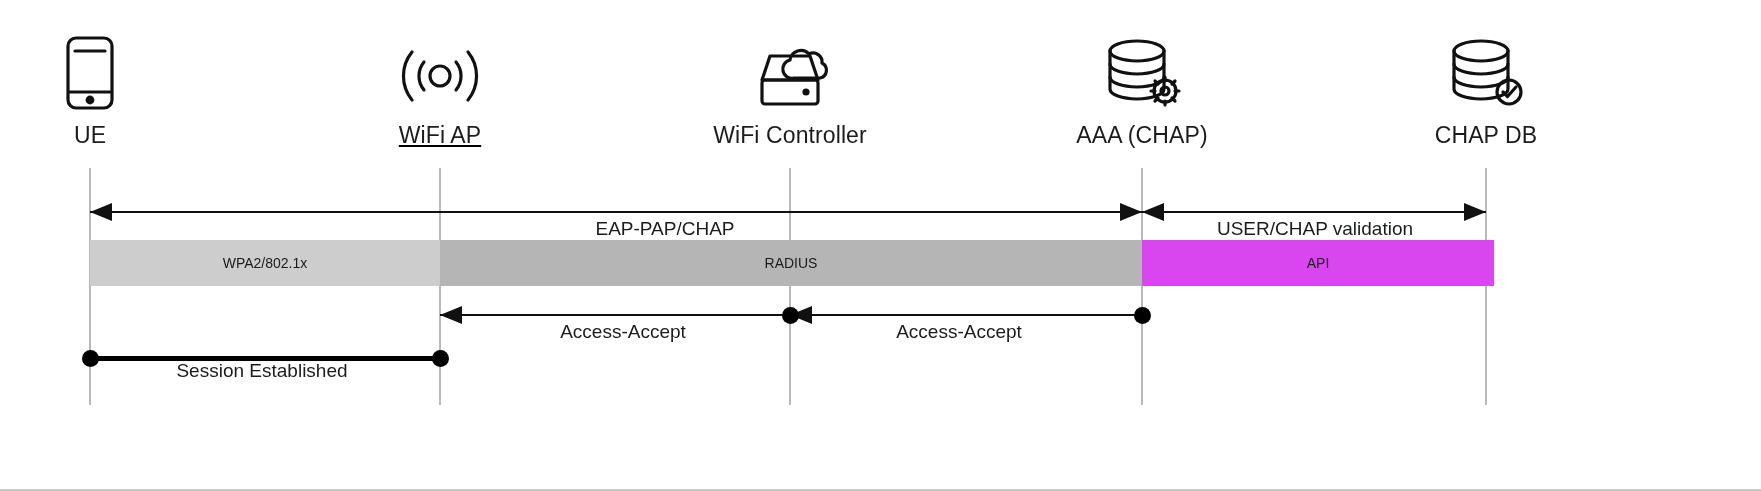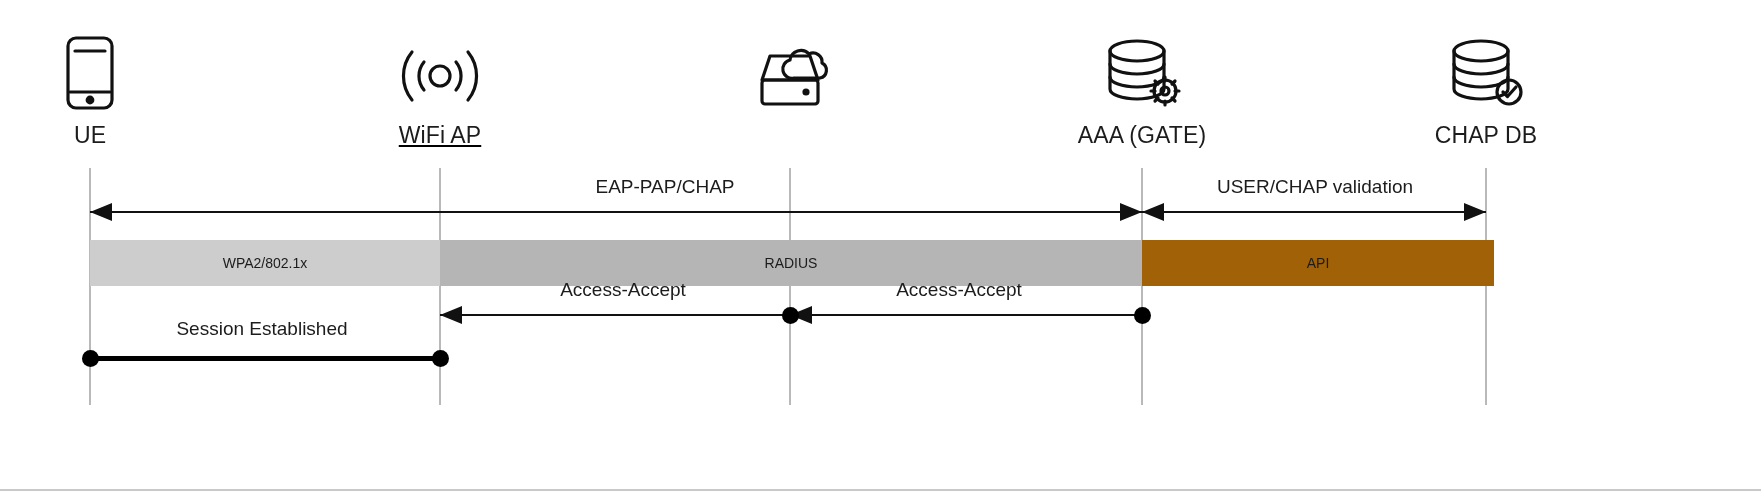--- a/index.html
+++ b/index.html
@@ -93,20 +93,21 @@
     height: 17px;
     border-radius: 50%;
     background: #000000;
   }
   .flowlabel {
     position: absolute;
     font-size: 19px;
     color: #1c1c1c;
     white-space: nowrap;
     transform: translateX(-50%);
+    margin-top: 42px;
   }
   svg { display: block; }
 </style>
 </head>
 <body>
 
 <div id="canvas">
 
   <div id="lifelines">
       <div class="lifeline" style="left: 90px; top: 168px; height: 237px;"></div>
@@ -116,21 +117,21 @@
       <div class="lifeline" style="left: 1486px; top: 168px; height: 237px;"></div>
     </div>
 
   <div id="bands">
       <div class="band" style="left: 90px; width: 350px; top: 240px; height: 46px; background: rgb(205, 205, 205);">
         <span class="band-label">WPA2/802.1x</span>
       </div>
       <div class="band" style="left: 440px; width: 702px; top: 240px; height: 46px; background: rgb(181, 181, 181); justify-content: center;">
         <span class="band-label">RADIUS</span>
       </div>
-      <div class="band" style="left: 1142px; width: 352px; top: 240px; height: 46px; background: #a16207;">
+      <div class="band" style="left: 1142px; width: 352px; top: 240px; height: 46px; background: #d946ef;">
         <span class="band-label">API</span>
       </div>
     </div>
 
   <div id="flows">
       <div class="flowline" style="left: 90px; width: 1052px; top: 211px;"></div>
       <div class="arrowhead left" style="left: 90px; top: 203px;"></div>
       <div class="arrowhead right" style="left: 1120px; top: 203px;"></div>
       <div class="flowlabel" style="left: 665px; top: 176px;">EAP-PAP/CHAP</div>
       <div class="flowline" style="left: 1142px; width: 344px; top: 211px;"></div>
@@ -177,20 +178,21 @@
       </div>
       <div class="actor" style="left: 790px;">
         <div class="actor-icon">
           <svg width="88" height="76" viewBox="0 0 88 76">
       <path d="M16 44 L24 20 L64 20 L72 44 Z" stroke="#111" fill="none" stroke-width="3.2" stroke-linecap="round" stroke-linejoin="round"></path>
       <rect x="16" y="44" width="56" height="24" rx="3" stroke="#111" fill="none" stroke-width="3.2" stroke-linecap="round" stroke-linejoin="round"></rect>
       <circle cx="60" cy="56" r="3.6" fill="#111" stroke="none"></circle>
       <path d="M44 24 a11 11 0 0 1 19 -6 a9 9 0 0 1 13 9 a8 8 0 0 1 -2 15 L48 42 a9 9 0 0 1 -4 -18 Z" stroke="#111" fill="none" stroke-width="3.2" stroke-linecap="round" stroke-linejoin="round"></path>
     </svg>
         </div>
+        <div class="actor-label">WiFi Controller</div>
       </div>
       <div class="actor" style="left: 1142px;">
         <div class="actor-icon">
           <svg width="86" height="76" viewBox="0 0 86 76">
       <ellipse cx="38" cy="15" rx="27" ry="10" stroke="#111" fill="none" stroke-width="3.2" stroke-linecap="round" stroke-linejoin="round"></ellipse>
       <path d="M11 15 v38 a27 10 0 0 0 54 0 v-38" stroke="#111" fill="none" stroke-width="3.2" stroke-linecap="round" stroke-linejoin="round"></path>
       <path d="M11 28 a27 10 0 0 0 54 0" stroke="#111" fill="none" stroke-width="3.2" stroke-linecap="round" stroke-linejoin="round"></path>
       <path d="M11 41 a27 10 0 0 0 54 0" stroke="#111" fill="none" stroke-width="3.2" stroke-linecap="round" stroke-linejoin="round"></path>
       <circle cx="66" cy="55" r="11" stroke="#111" fill="none" stroke-width="3.2" stroke-linecap="round" stroke-linejoin="round"></circle>
       <circle cx="66" cy="55" r="4" stroke="#111" fill="none" stroke-width="3.2" stroke-linecap="round" stroke-linejoin="round"></circle>
@@ -199,21 +201,21 @@
               <line x1="66" y1="65" x2="66" y2="69"></line>
         <line x1="52" y1="55" x2="56" y2="55"></line>
               <line x1="76" y1="55" x2="80" y2="55"></line>
         <line x1="56" y1="45" x2="59" y2="48"></line>
               <line x1="73" y1="62" x2="76" y2="65"></line>
         <line x1="76" y1="45" x2="73" y2="48"></line>
               <line x1="59" y1="62" x2="56" y2="65"></line>
       </g>
     </svg>
         </div>
-        <div class="actor-label">AAA (GATE)</div>
+        <div class="actor-label">AAA (CHAP)</div>
       </div>
       <div class="actor" style="left: 1486px;">
         <div class="actor-icon">
           <svg width="86" height="76" viewBox="0 0 86 76">
       <ellipse cx="38" cy="15" rx="27" ry="10" stroke="#111" fill="none" stroke-width="3.2" stroke-linecap="round" stroke-linejoin="round"></ellipse>
       <path d="M11 15 v38 a27 10 0 0 0 54 0 v-38" stroke="#111" fill="none" stroke-width="3.2" stroke-linecap="round" stroke-linejoin="round"></path>
       <path d="M11 28 a27 10 0 0 0 54 0" stroke="#111" fill="none" stroke-width="3.2" stroke-linecap="round" stroke-linejoin="round"></path>
       <path d="M11 41 a27 10 0 0 0 54 0" stroke="#111" fill="none" stroke-width="3.2" stroke-linecap="round" stroke-linejoin="round"></path>
       <circle cx="66" cy="56" r="12" stroke="#111" fill="none" stroke-width="3.2" stroke-linecap="round" stroke-linejoin="round"></circle>
       <path d="M60 56 l4.5 4.5 L73 51" stroke="#111" fill="none" stroke-width="3.2" stroke-linecap="round" stroke-linejoin="round"></path>

